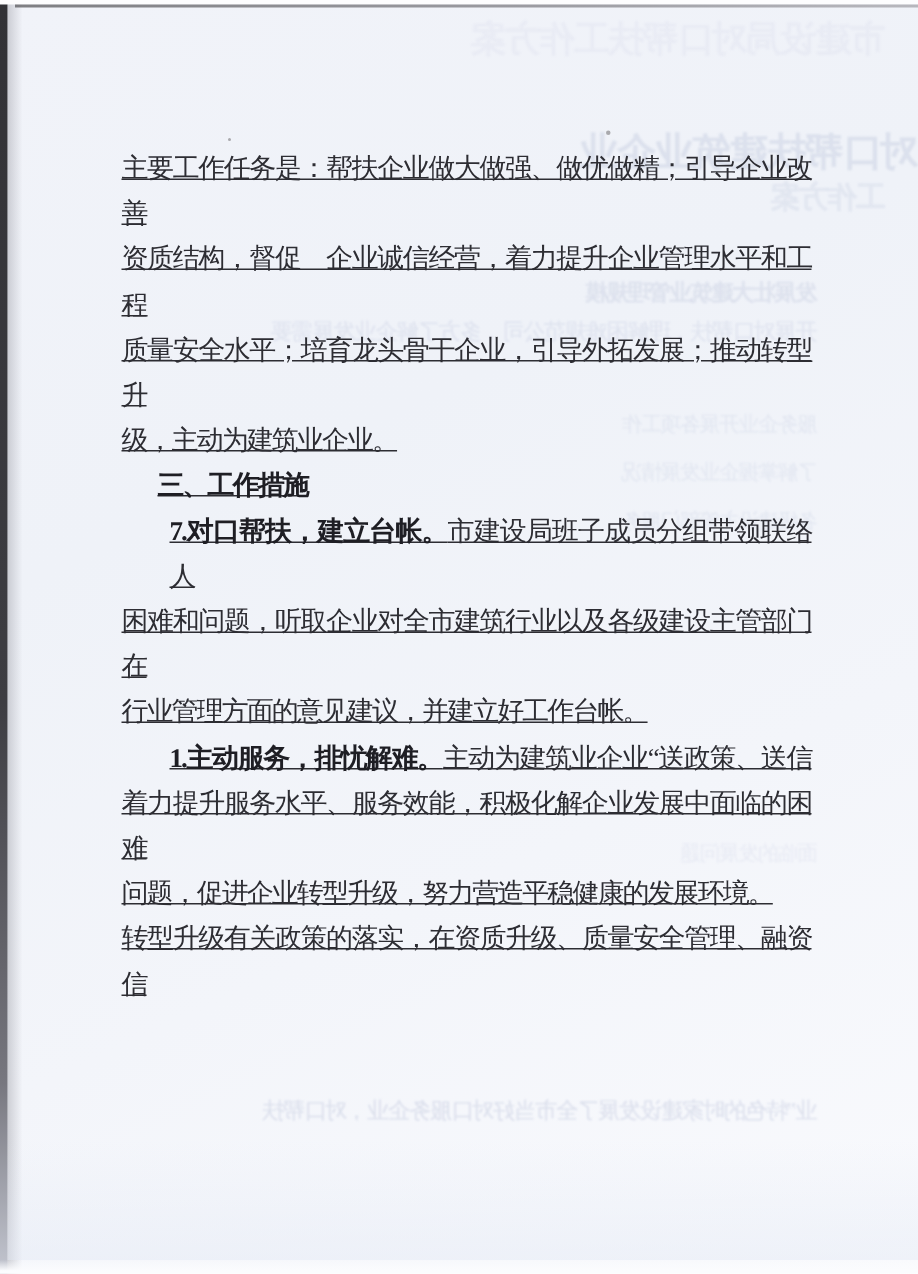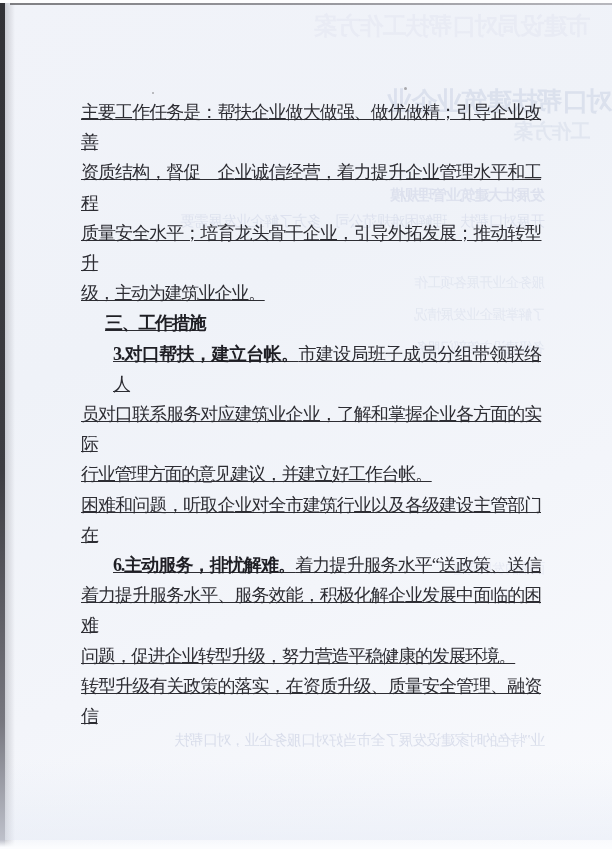--- a/index.html
+++ b/index.html
@@ -72,25 +72,24 @@
       <div class="bleed" style="left: 380px; top: 560px; width: 165px; font-size: 14px; font-weight: 400; color: rgba(110, 125, 174, 0.09);">面临的发展问题</div>
       <div class="bleed" style="left: 62px; top: 731px; width: 483px; font-size: 15px; font-weight: 400; color: rgba(110, 125, 174, 0.2);">业”特色的时家建设发展了全市当好对口服务企业，对口帮扶</div>
     </div>
 
   <div class="textblock" id="textblock">
       <div class="line fill"><span>主要工作任务是：帮扶企业做大做强、做优做精；引导企业改善</span></div>
       <div class="line fill"><span>资质结构，督促　企业诚信经营，着力提升企业管理水平和工程</span></div>
       <div class="line fill"><span>质量安全水平；培育龙头骨干企业，引导外拓发展；推动转型升</span></div>
       <div class="line"><span>级，主动为建筑业企业。</span></div>
       <div class="line" style="padding-left: 24px;"><span class="b">三、工作措施</span></div>
-      <div class="line fill" style="padding-left: 32px; width: 428px;"><span class="b">3.对口帮扶，建立台帐。</span><span>市建设局班子成员分组带领联络人</span></div>
-      <div class="line fill"><span>员对口联系服务对应建筑业企业，了解和掌握企业各方面的实际</span></div>
+      <div class="line fill" style="padding-left: 32px; width: 428px;"><span class="b">7.对口帮扶，建立台帐。</span><span>市建设局班子成员分组带领联络人</span></div>
+      <div class="line fill"><span>困难和问题，听取企业对全市建筑行业以及各级建设主管部门在</span></div>
       <div class="line"><span>行业管理方面的意见建议，并建立好工作台帐。</span></div>
-      <div class="line fill"><span>困难和问题，听取企业对全市建筑行业以及各级建设主管部门在</span></div>
-      <div class="line fill" style="padding-left: 32px; width: 428px;"><span class="b">6.主动服务，排忧解难。</span><span>着力提升服务水平“送政策、送信</span></div>
+      <div class="line fill" style="padding-left: 32px; width: 428px;"><span class="b">1.主动服务，排忧解难。</span><span>主动为建筑业企业“送政策、送信</span></div>
       <div class="line fill"><span>着力提升服务水平、服务效能，积极化解企业发展中面临的困难</span></div>
       <div class="line"><span>问题，促进企业转型升级，努力营造平稳健康的发展环境。</span></div>
       <div class="line fill"><span>转型升级有关政策的落实，在资质升级、质量安全管理、融资信</span></div>
     </div>
 
   <div class="speck" style="left:404px;top:87px;"></div>
   <div class="speck" style="left:152px;top:92px;width:2px;height:2px;"></div>
 </div>
 
 </body></html>

